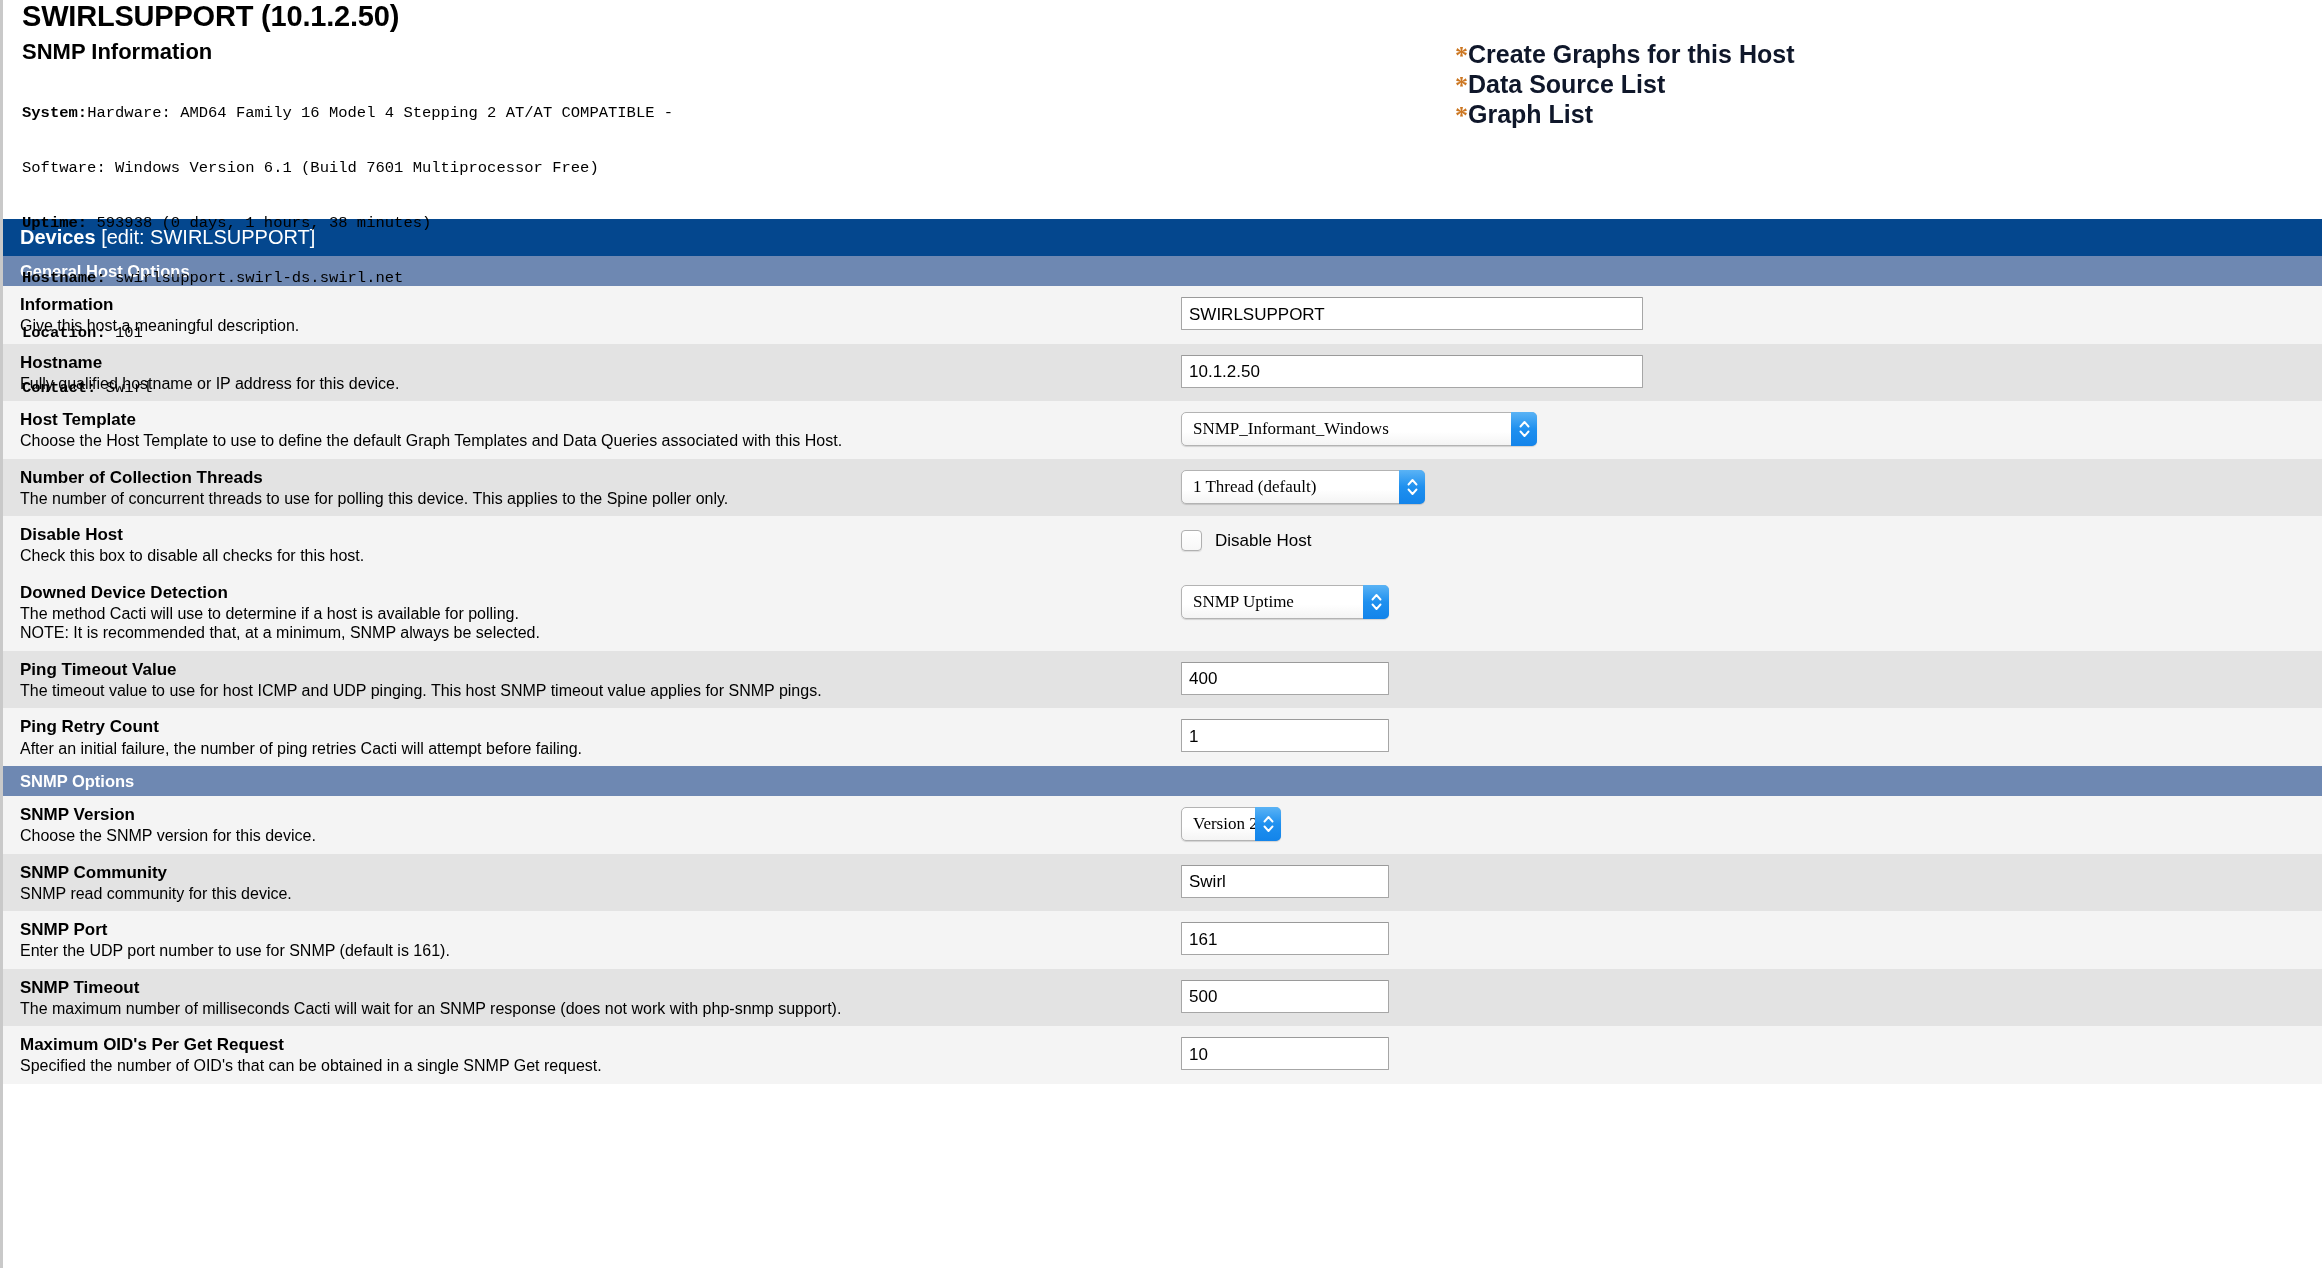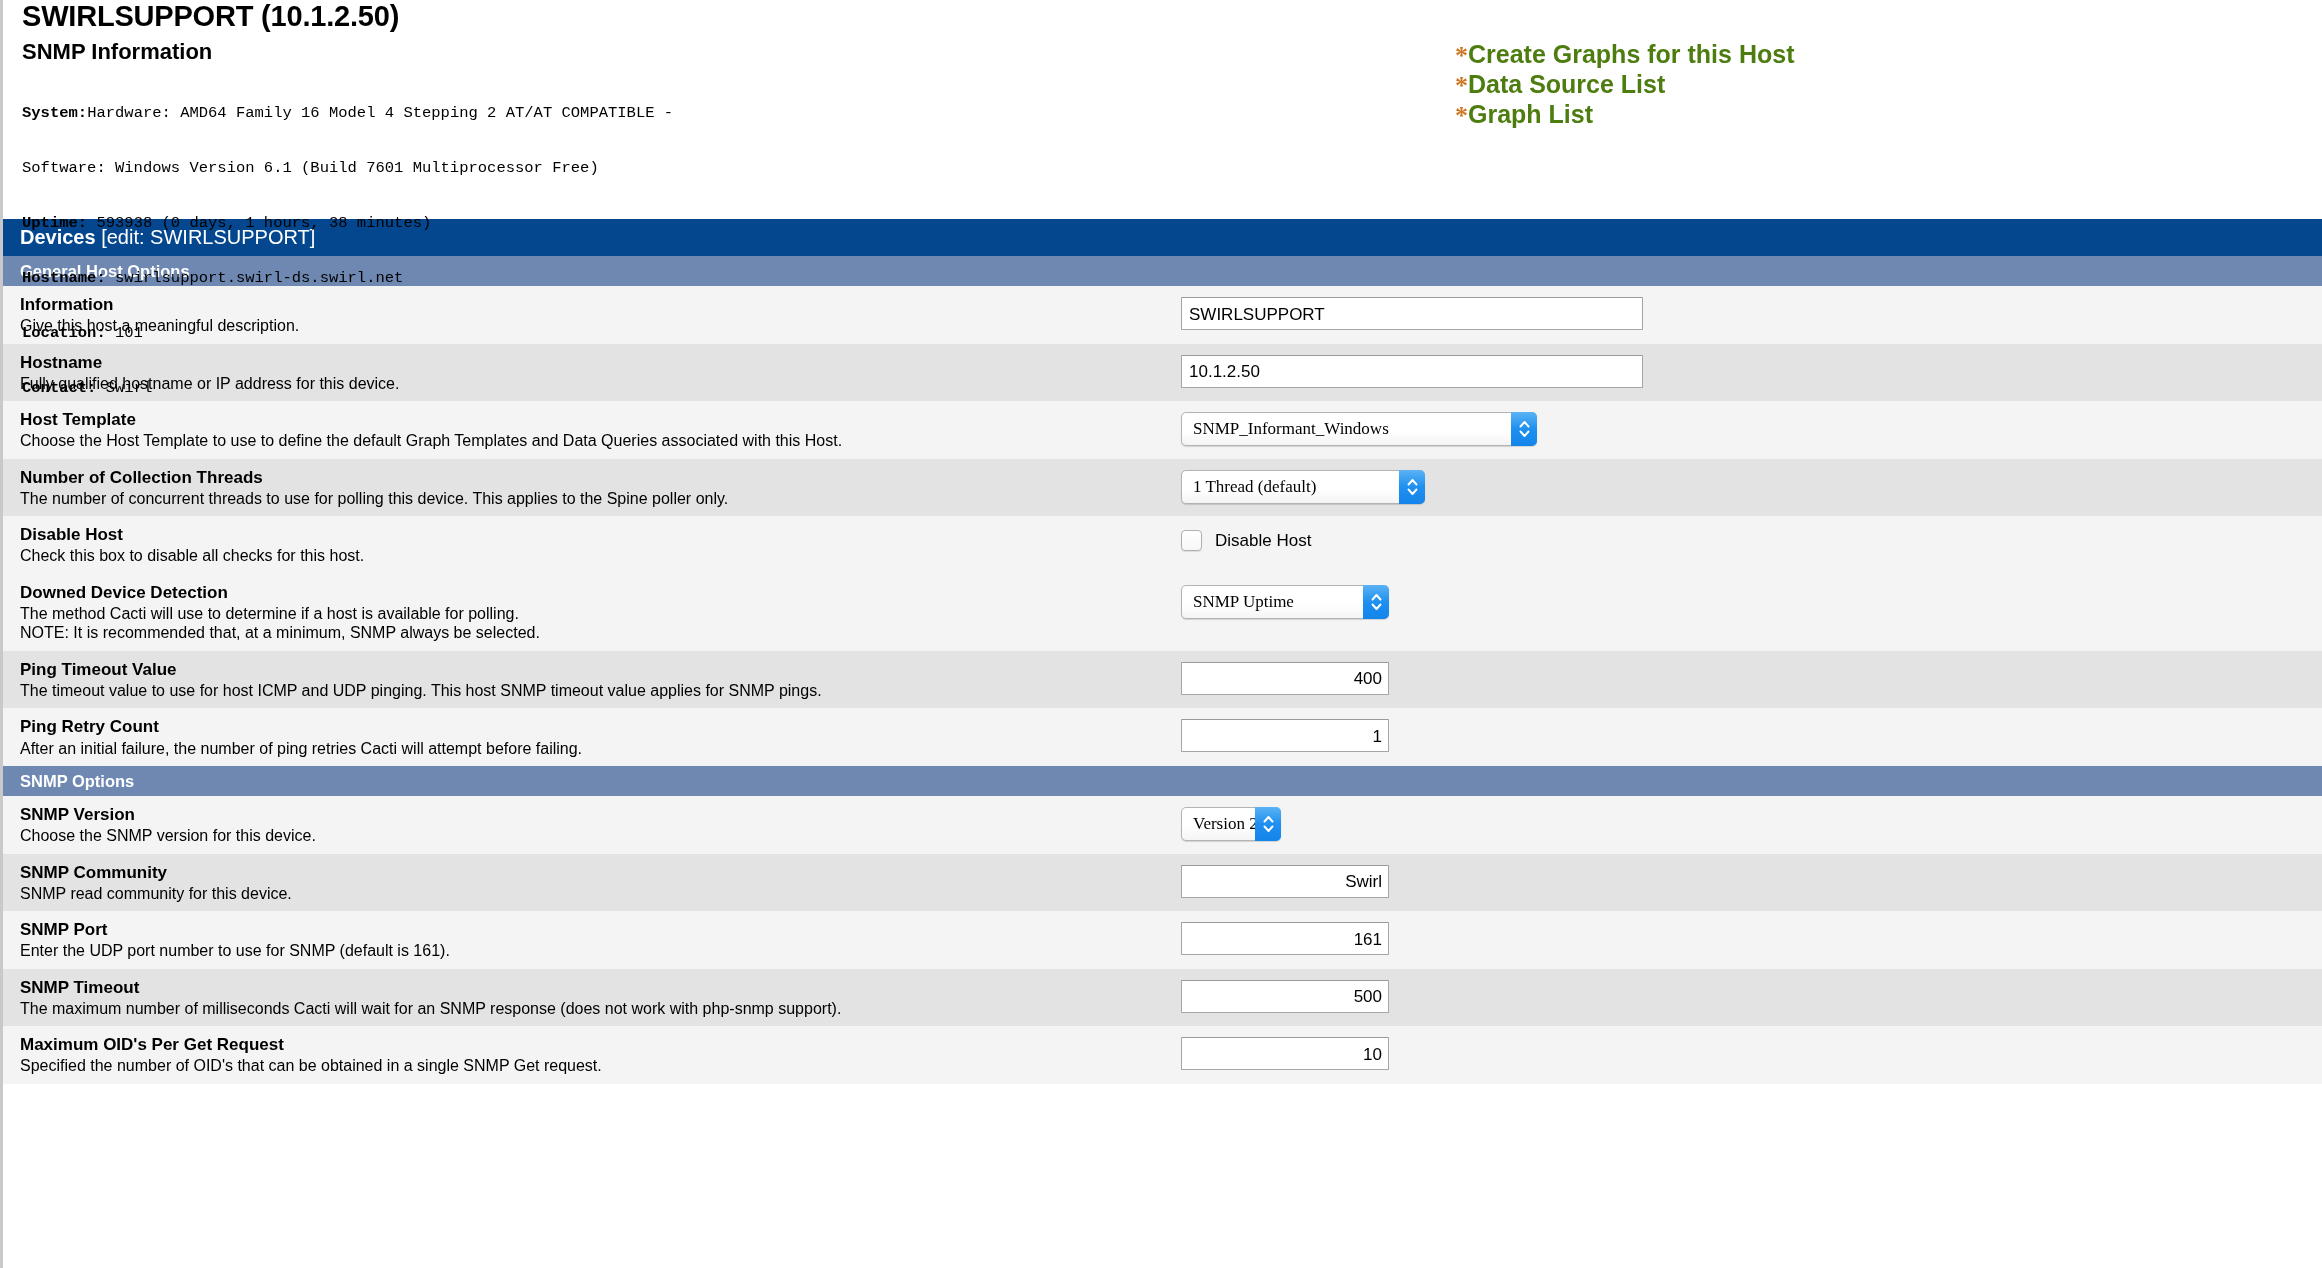--- a/index.html
+++ b/index.html
@@ -73,21 +73,21 @@
     white-space: nowrap;
     text-decoration: none;
   }
   .linkrow .star {
     color: #cc7722;
     font-family: "Liberation Serif", serif;
     font-size: 26px;
     vertical-align: -1px;
   }
   .linkrow .ltext {
-    color: #4d7c0f;
+    color: #0f172a;
   }
 
   
   .bar-primary {
     background: #04478e;
     color: #ffffff;
     height: 37px;
     line-height: 37px;
     padding-left: 17px;
     font-size: 20px;
@@ -152,21 +152,21 @@
     height: 33px;
     box-sizing: border-box;
     padding: 2px 6px 0 7px;
     border: 1px solid #a6a6a6;
     border-top-color: #9a9a9a;
     background: #ffffff;
     border-radius: 1px;
     outline: none;
   }
   input.w-wide  { width: 462px; }
-  input.w-small { width: 208px; text-align: right; }
+  input.w-small { width: 208px; }
 
   .selwrap {
     position: relative;
     display: inline-block;
     height: 34px;
     border: 1px solid #b3b3b3;
     border-radius: 5px;
     background: linear-gradient(180deg,#ffffff 0%,#ffffff 58%,#f4f4f4 100%);
     box-shadow: 0 1px 1px rgba(0,0,0,0.14);
     box-sizing: border-box;

